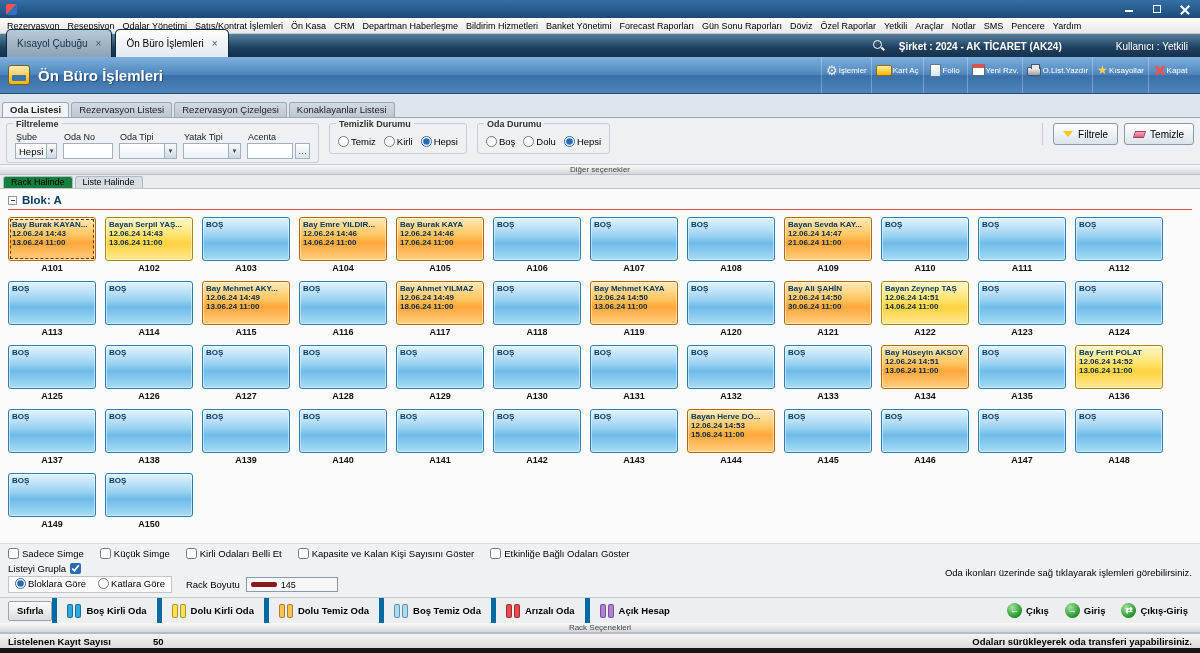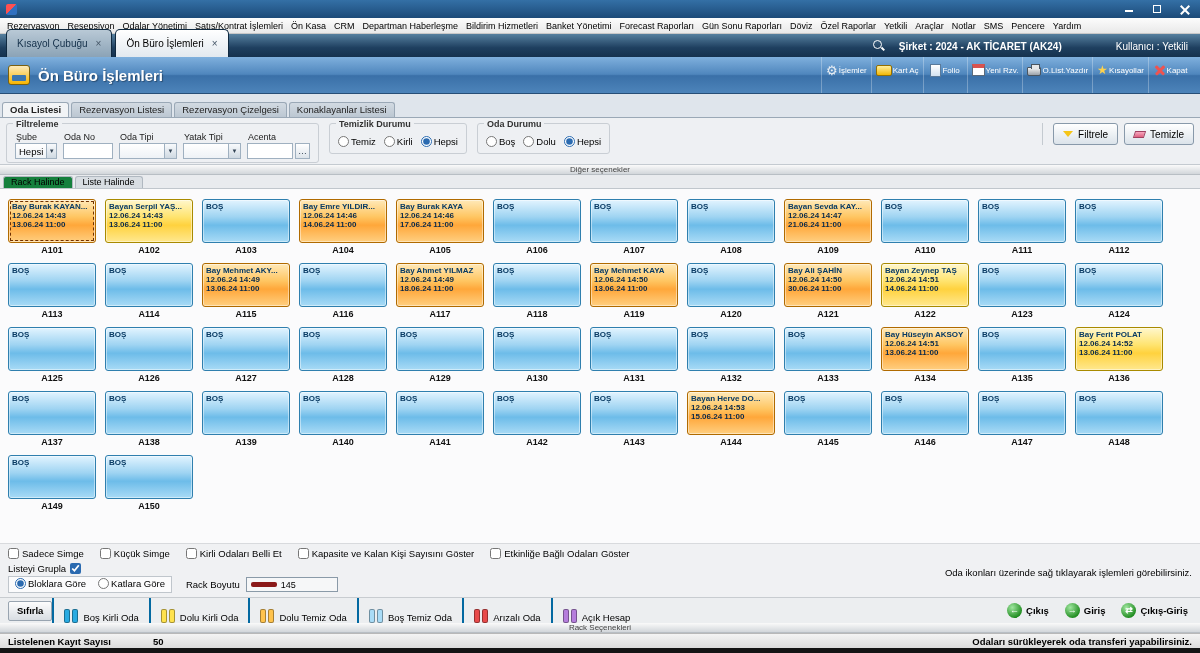--- a/index.html
+++ b/index.html
@@ -119,21 +119,21 @@
 .rack-size{display:flex;align-items:center;gap:6px;font-size:9.5px;margin-top:14px;}
 .slider{width:92px;height:15px;border:1px solid #8a9aa8;background:#f6f7f8;display:flex;align-items:center;padding:0 4px;gap:4px;cursor:pointer;}
 .slider-fill{width:26px;height:5px;background:#8b1a1a;border-radius:2px;}
 .slider-val{font-size:9px;font-weight:normal;text-align:center;}
 .hint-right{margin-left:auto;font-size:9.5px;padding-top:4px;white-space:nowrap;}
 
 
 .legend-row{flex:0 0 auto;height:26px;background:#eceef0;border-top:1px solid #c8ccd0;display:flex;align-items:center;padding:0 8px;}
 .reset-btn{height:20px;padding:0 8px;font-size:9.5px;font-weight:bold;border:1px solid #98a4b0;border-radius:2px;background:linear-gradient(#fdfdfd,#d8dde2);cursor:pointer;font-family:inherit;}
 .legend-items{display:flex;align-items:center;height:100%;}
-.legend-item{display:flex;align-items:flex-end;gap:5px;padding:0 10px;height:100%;border-left:2px solid #0369a1;font-size:9.5px;font-weight:normal;white-space:nowrap;}
+.legend-item{display:flex;align-items:center;gap:5px;padding:0 10px;height:100%;border-left:5px solid #0369a1;font-size:9.5px;font-weight:bold;white-space:nowrap;}
 .legend-swatch{display:flex;gap:2px;}
 .legend-swatch i{width:6px;height:14px;border-radius:2px;border:1px solid rgba(0,0,0,.35);display:block;}
 .action-btns{margin-left:auto;display:flex;align-items:center;gap:16px;padding-right:4px;}
 .action-btn{display:flex;align-items:center;gap:4px;font-size:9.5px;font-weight:bold;cursor:pointer;white-space:nowrap;}
 .action-circle{width:15px;height:15px;border-radius:50%;background:radial-gradient(circle at 35% 30%,#9fe69f,#1d8a1d 75%);color:#fff;font-size:9px;display:flex;align-items:center;justify-content:center;line-height:1;}
 
 
 .statusbar{flex:0 0 auto;height:15px;background:linear-gradient(#f4f4f4,#dcdcdc);border-top:1px solid #b8b8b8;display:flex;align-items:center;padding:0 8px;font-size:9.5px;font-weight:bold;}
 .sb-value{margin-left:42px;}
 .sb-hint{margin-left:auto;}
@@ -323,20 +323,24 @@
   <div class="splitter">
     <span>Diğer seçenekler</span>
   </div>
 
   <div class="view-tabs">
       <span class="view-tab active">Rack Halinde</span>
       <span class="view-tab">Liste Halinde</span>
     </div>
 
   <div class="rack-area">
+    <div class="block-header">
+      <span class="collapse-box"></span>
+      <span class="block-title">Blok: A</span>
+    </div>
     <div class="room-grid">
         <div class="room-cell">
           <div class="room-card occupied focused">
             <div class="guest">Bay Burak KAYAN...</div>
             <div class="dt">12.06.24 14:43</div>
             <div class="dt">13.06.24 11:00</div>
           </div>
           <div class="room-label">A101</div>
         </div>
         <div class="room-cell">

